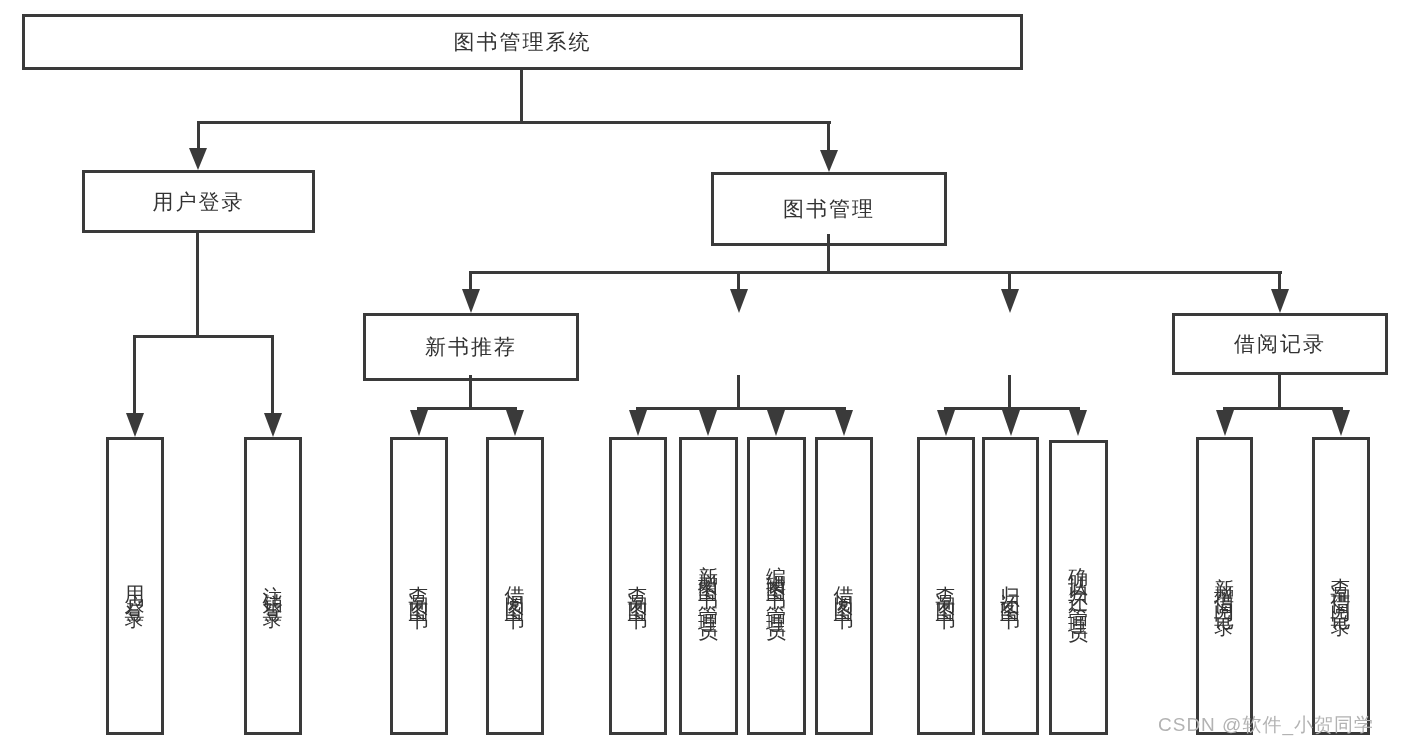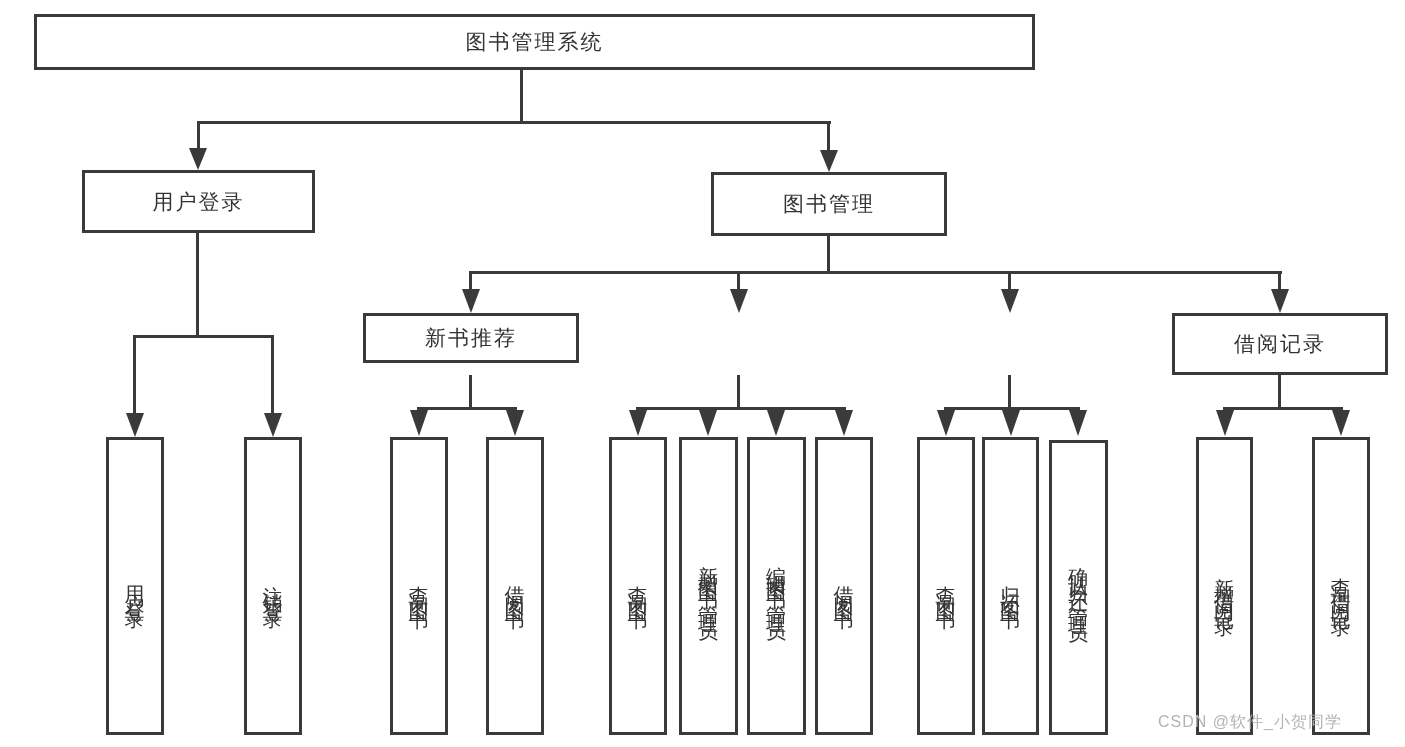--- a/index.html
+++ b/index.html
@@ -55,47 +55,47 @@
     border-left: 9px solid transparent;
     border-right: 9px solid transparent;
     border-top: 24px solid var(--line);
   }
   .arrow.a22 { border-top-width: 22px; }
   .arrow.a26 { border-top-width: 26px; }
   .watermark {
     position: absolute;
     left: 1158px;
     top: 712px;
-    font-size: 16px;
+    font-size: 19px;
     letter-spacing: 1px;
     color: var(--wm);
     z-index: 5;
     white-space: nowrap;
   }
 </style>
 </head>
 <body>
 
 <div class="canvas">
 
-  <div class="node h-node" style="left:22px; top:14px; width:1001px; height:56px;margin-left:12px;">
+  <div class="node h-node" style="left:22px; top:14px; width:1001px; height:56px;">
     <span>图书管理系统</span>
   </div>
 
   <div class="vline" style="left:520px; top:70px; height:52px;"></div>
   <div class="hline" style="left:197px; top:121px; width:634px;"></div>
   <div class="vline" style="left:197px; top:122px; height:28px;"></div>
   <div class="arrow a22" style="left:189px; top:148px;"></div>
   <div class="vline" style="left:827px; top:122px; height:28px;"></div>
   <div class="arrow a22" style="left:820px; top:150px;"></div>
 
   <div class="node h-node" style="left:82px; top:170px; width:233px; height:63px;">
     <span>用户登录</span>
   </div>
-  <div class="node h-node" style="left:711px; top:172px; width:236px; height:64px;">
+  <div class="node h-node" style="left:711px; top:172px; width:236px; height:74px;">
     <span>图书管理</span>
   </div>
 
   <div class="vline" style="left:196px; top:233px; height:104px;"></div>
   <div class="hline" style="left:133px; top:335px; width:141px;"></div>
   <div class="vline" style="left:133px; top:336px; height:77px;"></div>
   <div class="arrow" style="left:126px; top:413px;"></div>
   <div class="vline" style="left:271px; top:336px; height:77px;"></div>
   <div class="arrow" style="left:264px; top:413px;"></div>
 
@@ -103,21 +103,21 @@
   <div class="hline" style="left:469px; top:271px; width:813px;"></div>
   <div class="vline" style="left:469px; top:272px; height:18px;"></div>
   <div class="arrow" style="left:462px; top:289px;"></div>
   <div class="vline" style="left:737px; top:272px; height:18px;"></div>
   <div class="arrow" style="left:730px; top:289px;"></div>
   <div class="vline" style="left:1008px; top:272px; height:18px;"></div>
   <div class="arrow" style="left:1001px; top:289px;"></div>
   <div class="vline" style="left:1278px; top:272px; height:18px;"></div>
   <div class="arrow" style="left:1271px; top:289px;"></div>
 
-  <div class="node h-node" style="left:363px; top:313px; width:216px; height:50px;">
+  <div class="node h-node" style="left:363px; top:313px; width:216px; height:68px;">
     <span>新书推荐</span>
   </div>
   <div class="node h-node" style="left:1172px; top:313px; width:216px; height:62px;">
     <span>借阅记录</span>
   </div>
 
   <div class="vline" style="left:469px; top:375px; height:34px;"></div>
   <div class="hline" style="left:417px; top:407px; width:100px;"></div>
   <div class="arrow a26" style="left:410px; top:410px;"></div>
   <div class="arrow a26" style="left:506px; top:410px;"></div>

